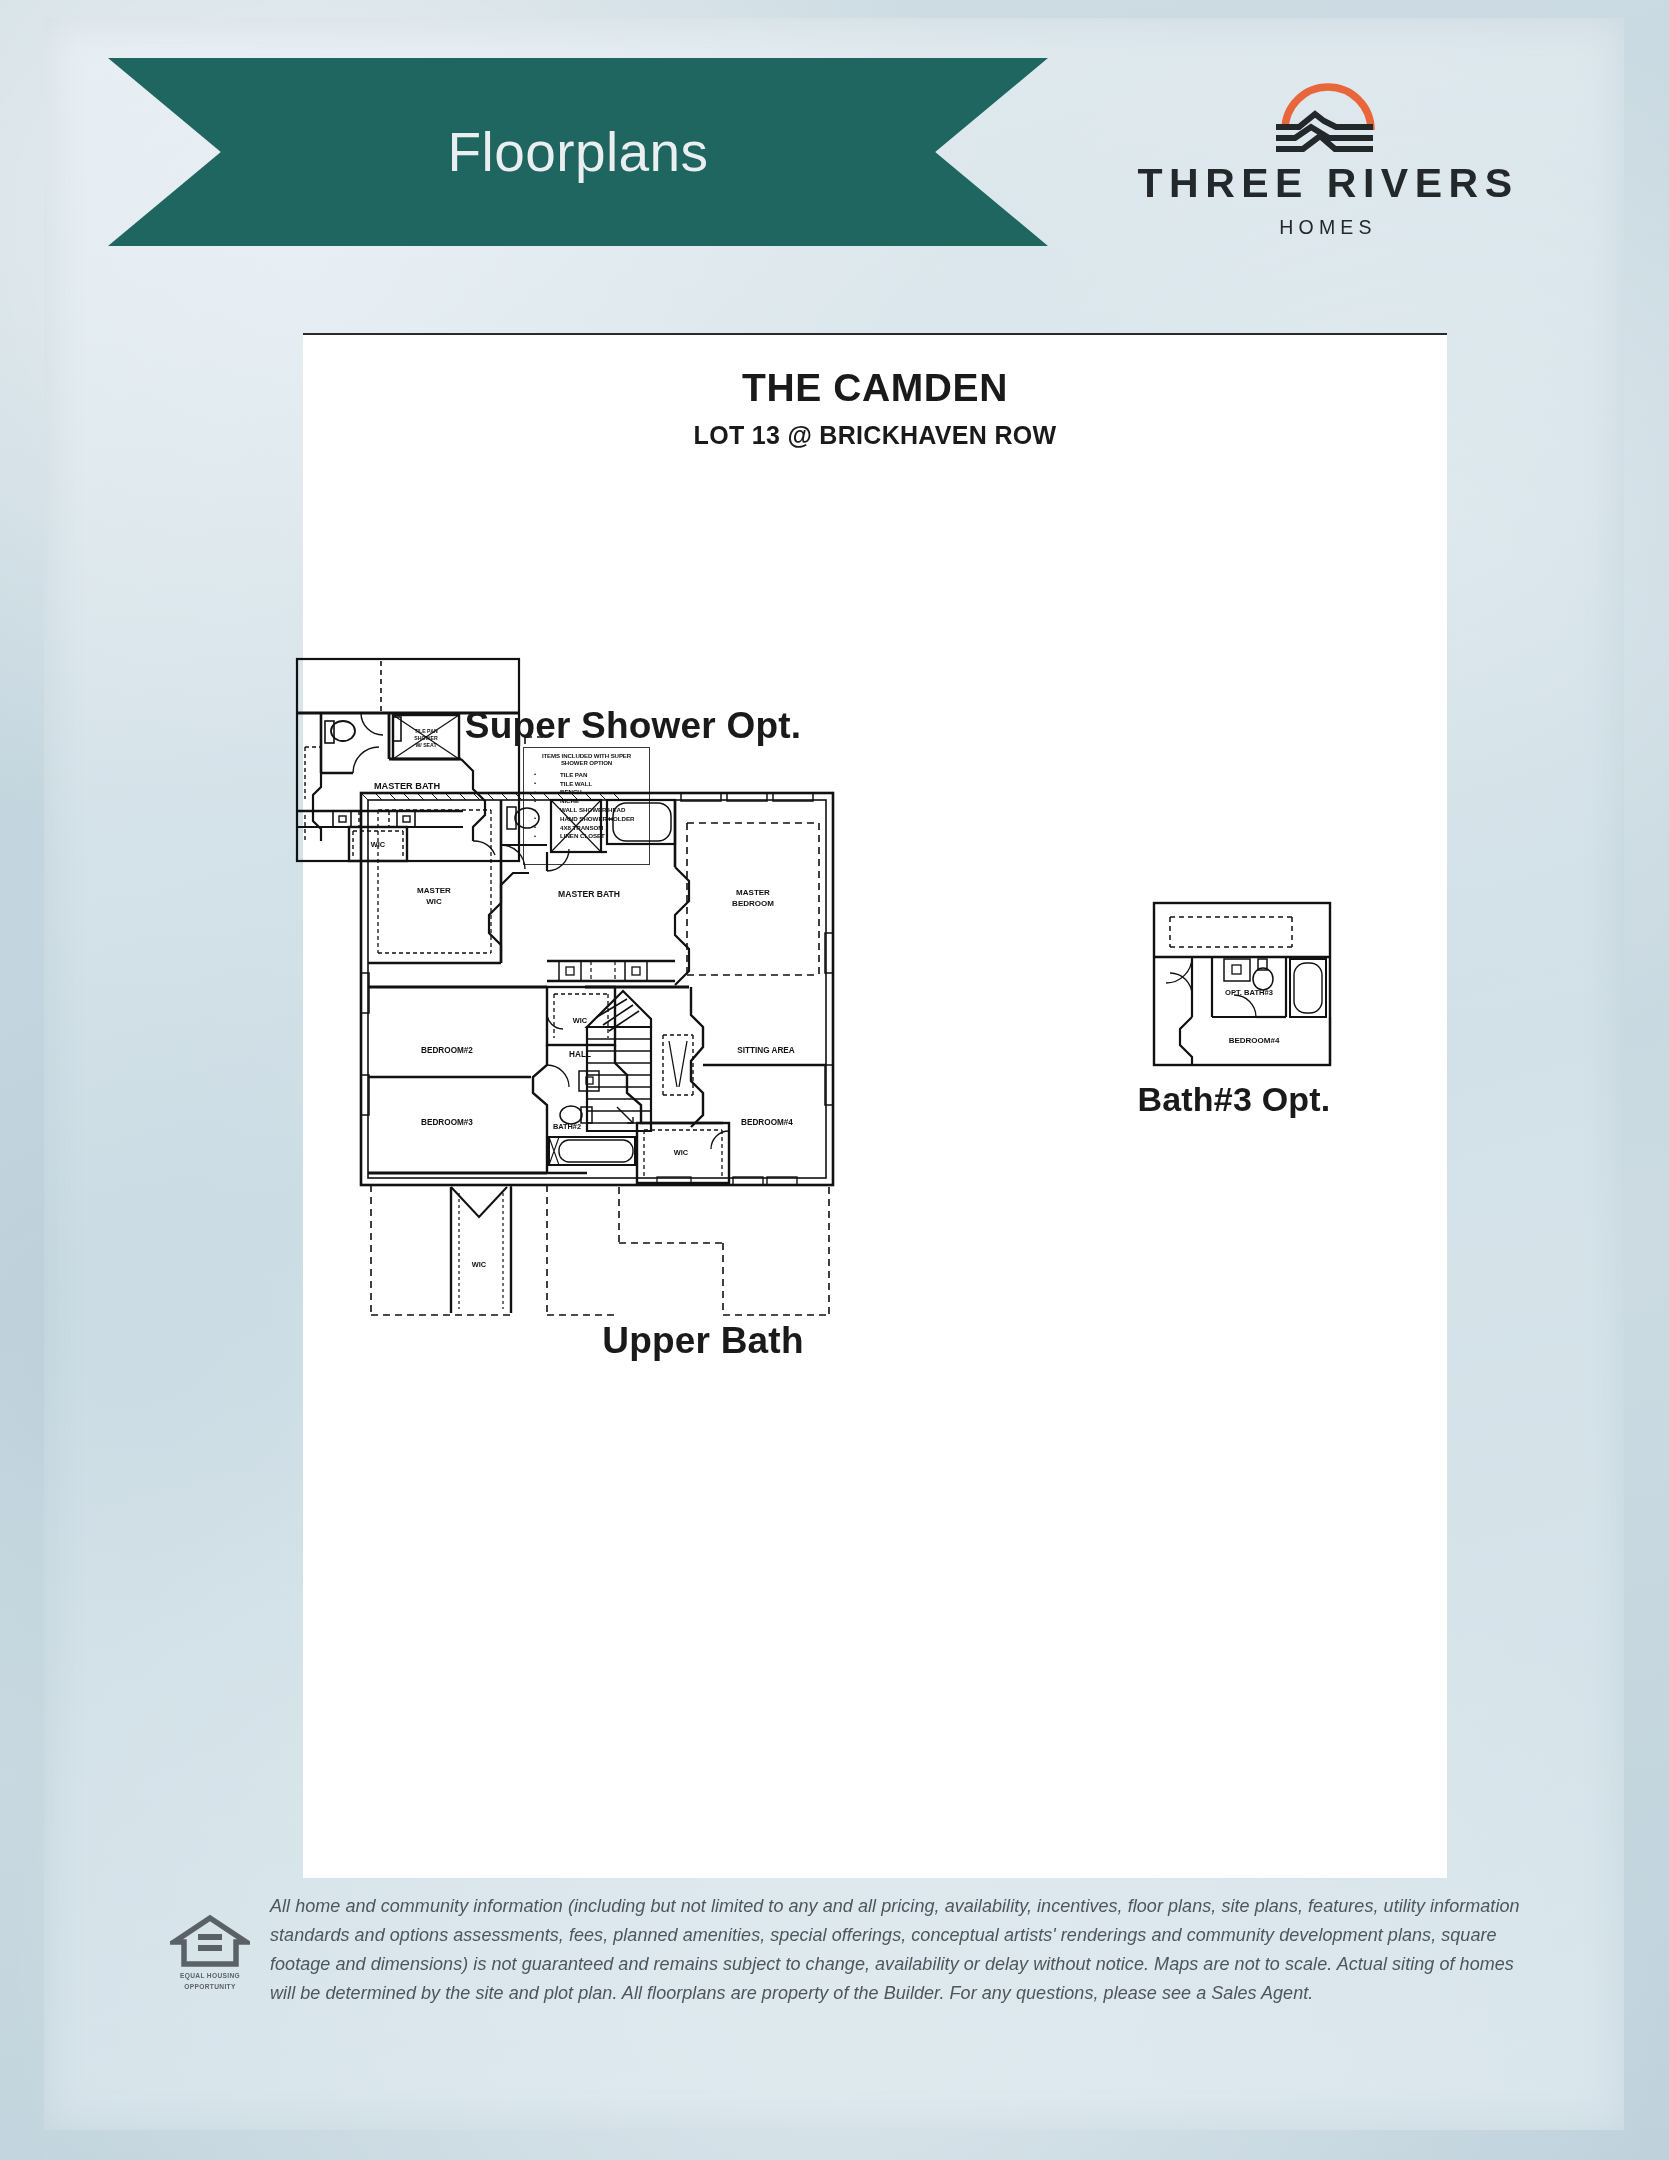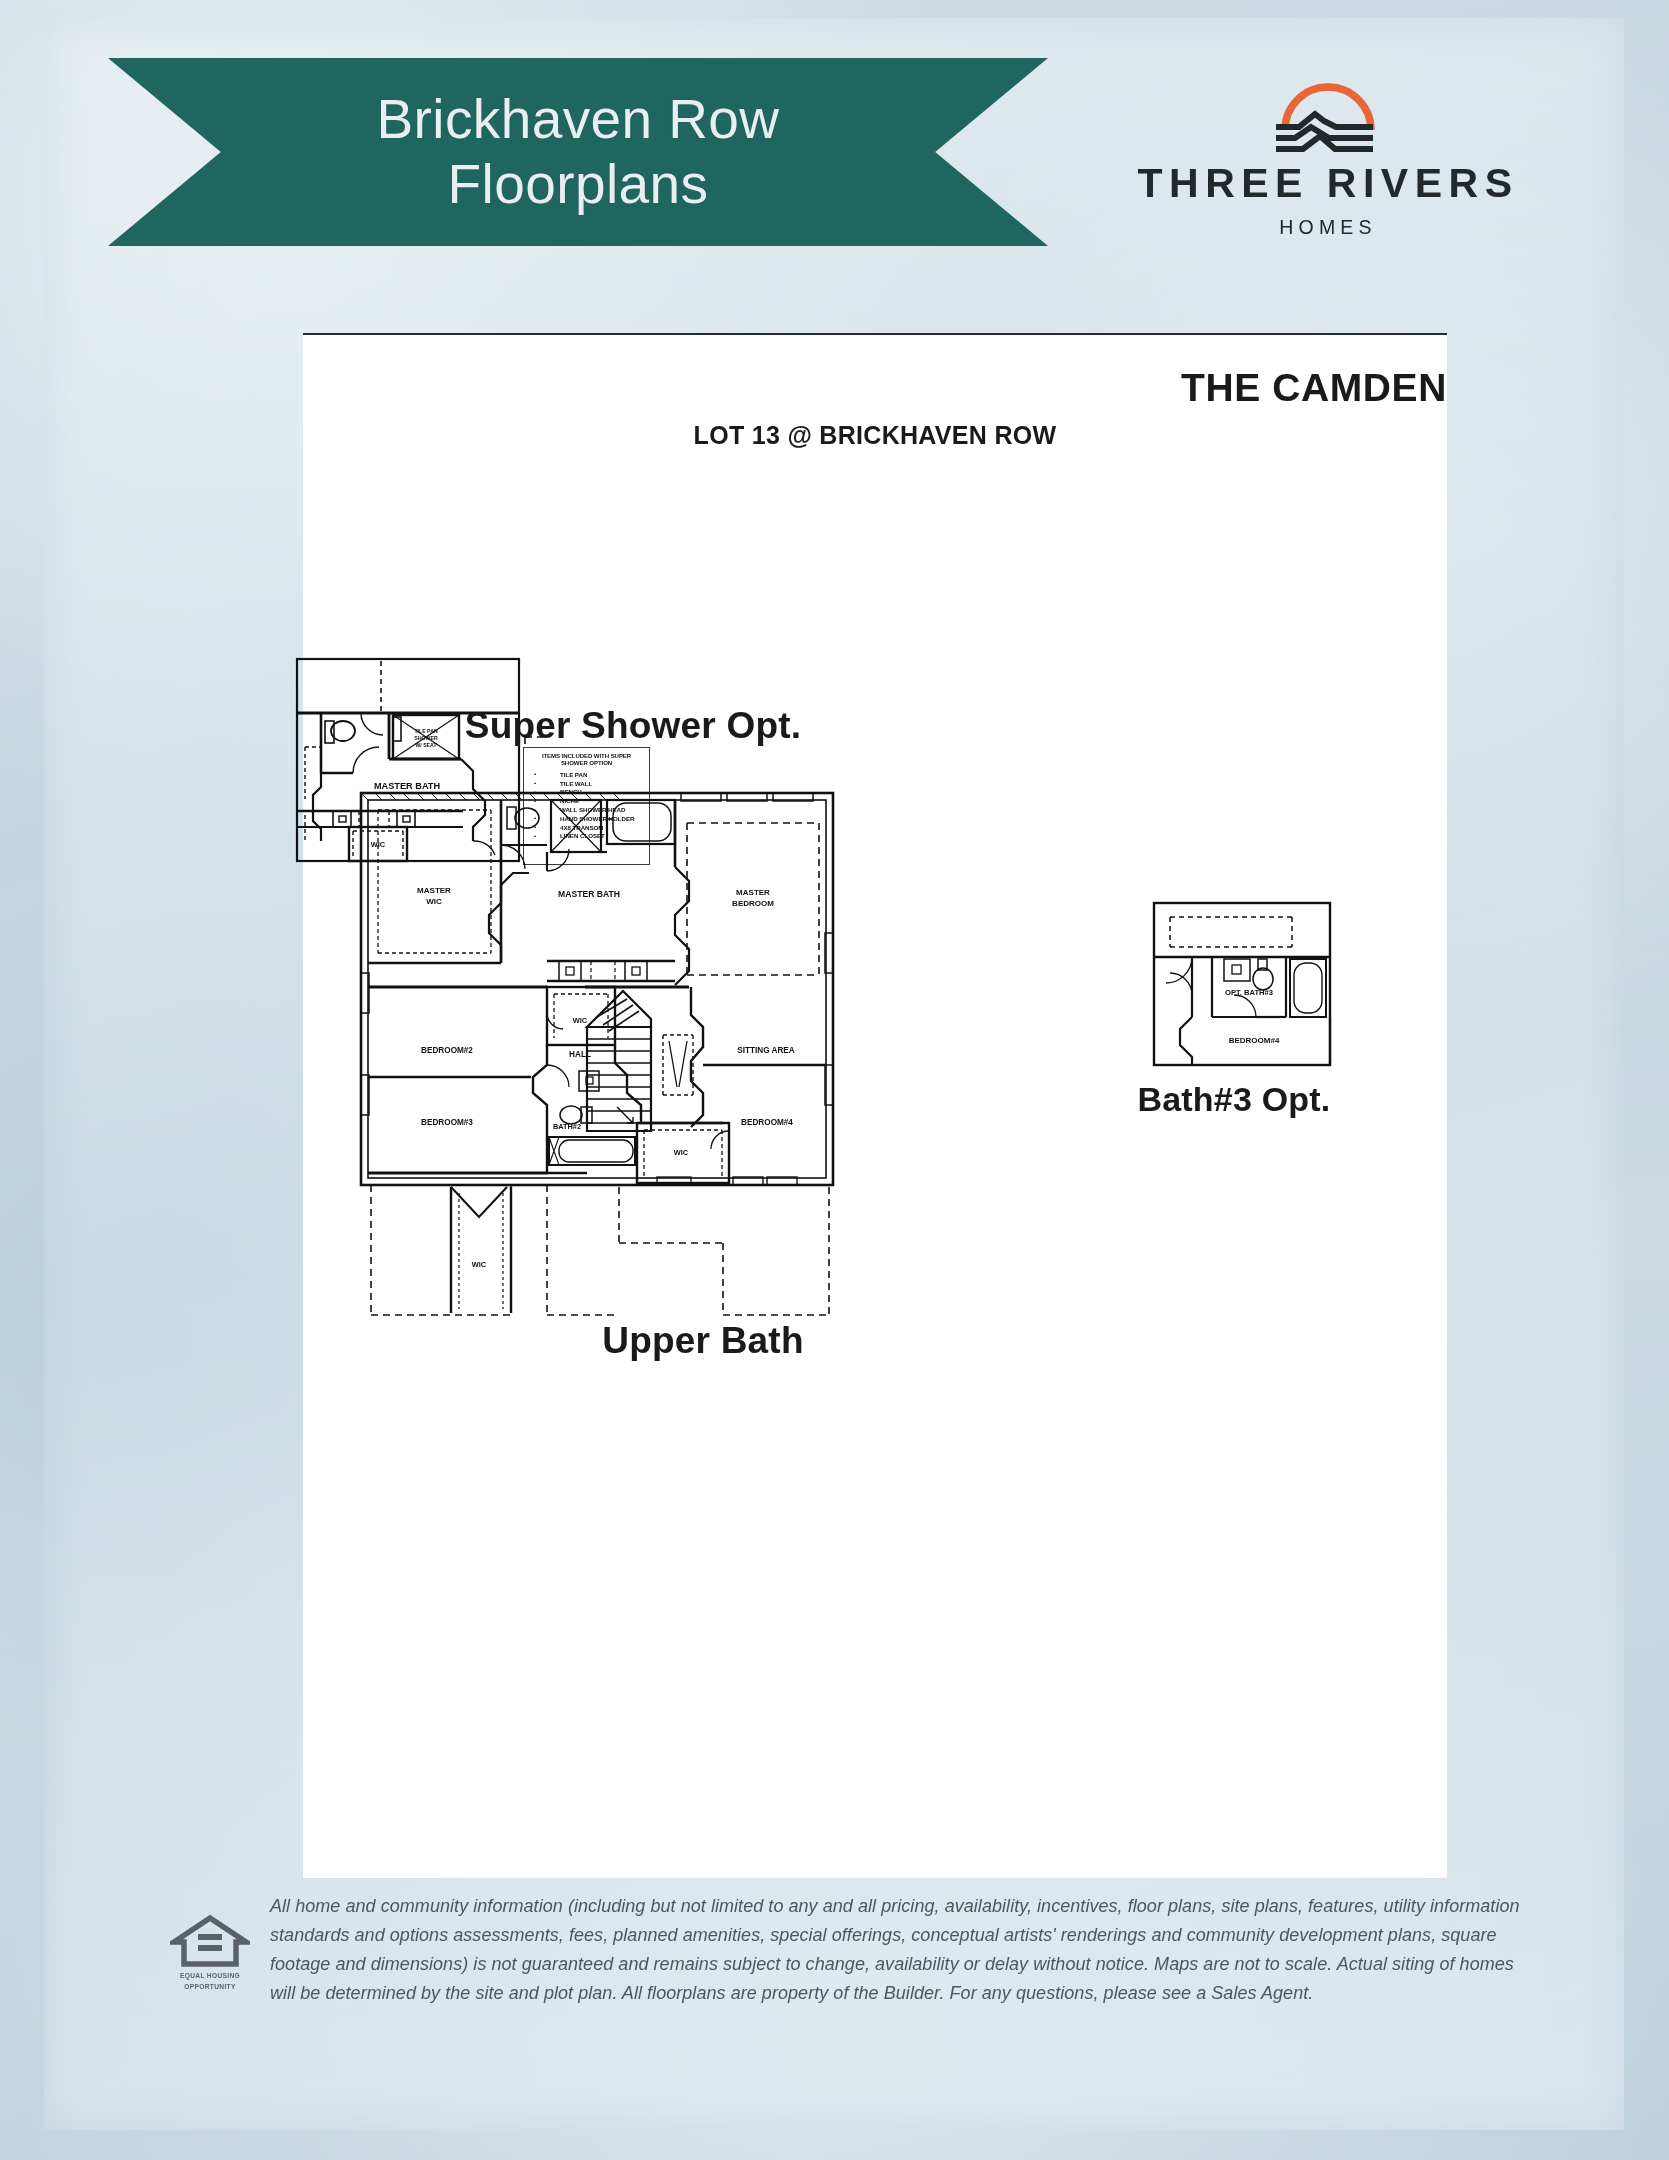--- a/index.html
+++ b/index.html
@@ -65,21 +65,21 @@
 
   
   .card {
     position: absolute;
     left: 303px; top: 333px;
     width: 1144px; height: 1545px;
     background: #ffffff;
     border-top: 2px solid #2a2a2a;
   }
   .doc-title {
-    text-align: right; font-size: 39px; font-weight: bold;
+    text-align: center; font-size: 39px; font-weight: bold;
     color: #1a1a1a; letter-spacing: .6px; margin-top: 31px;
   }
   .doc-sub {
     text-align: center; font-size: 25px; font-weight: bold;
     color: #1a1a1a; letter-spacing: .3px; margin-top: 11px;
   }
   .caption {
     text-align: center; font-size: 37px; font-weight: bold;
     color: #1a1a1a; letter-spacing: .2px;
   }
@@ -141,21 +141,20 @@
     font-style: italic;
   }
 </style>
 </head>
 <body>
 
 <div class="page-bg"></div>
 <div class="paper-sheet"></div>
 
 <div class="banner">
-  <div class="banner-line">Brickhaven Row</div>
   <div class="banner-line">Floorplans</div>
 </div>
 
 <div class="logo-wrap">
   <span class="logo-mark">
     <svg viewBox="0 0 130 86" width="130" height="86">
       <path d="M22 60 A43 43 0 0 1 108 60" fill="none" stroke="#e8663a" stroke-width="7.5" stroke-linecap="butt"></path>
 
       <path d="M13 57 L36 57 L52 44 L61 51 L73 57 L110 57" fill="none" stroke="#23282b" stroke-width="6" stroke-linejoin="miter"></path>
 

